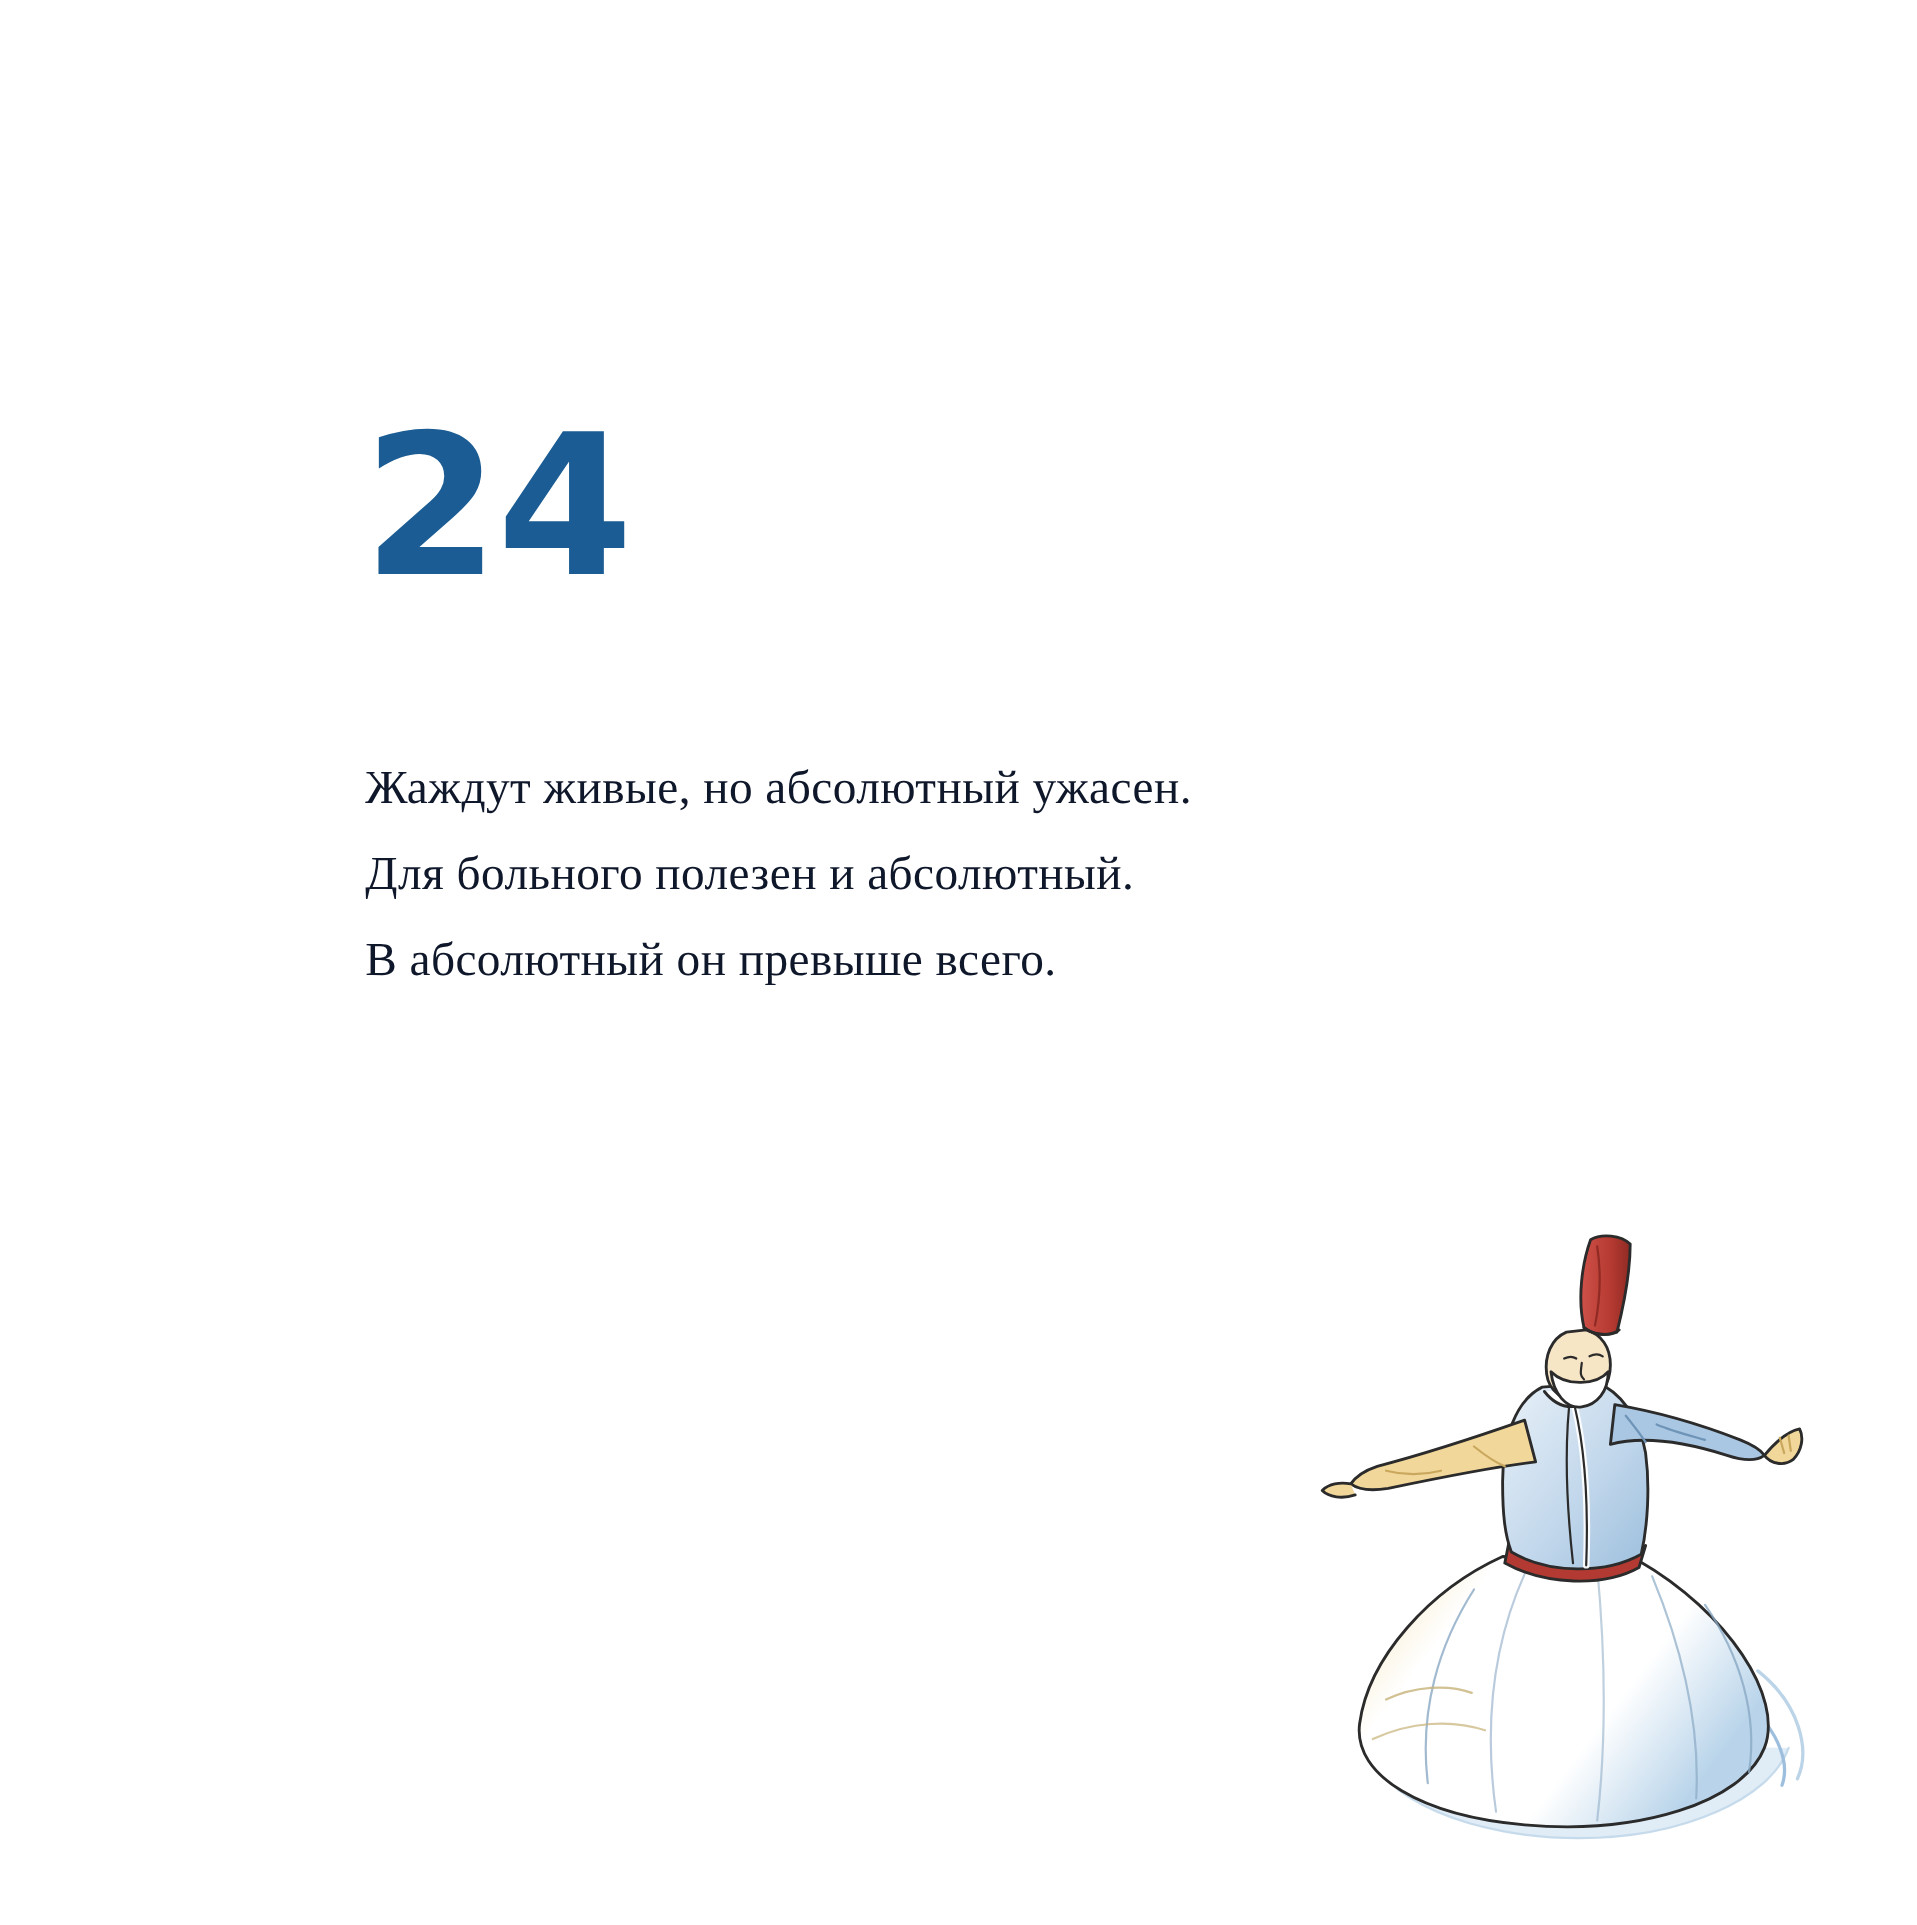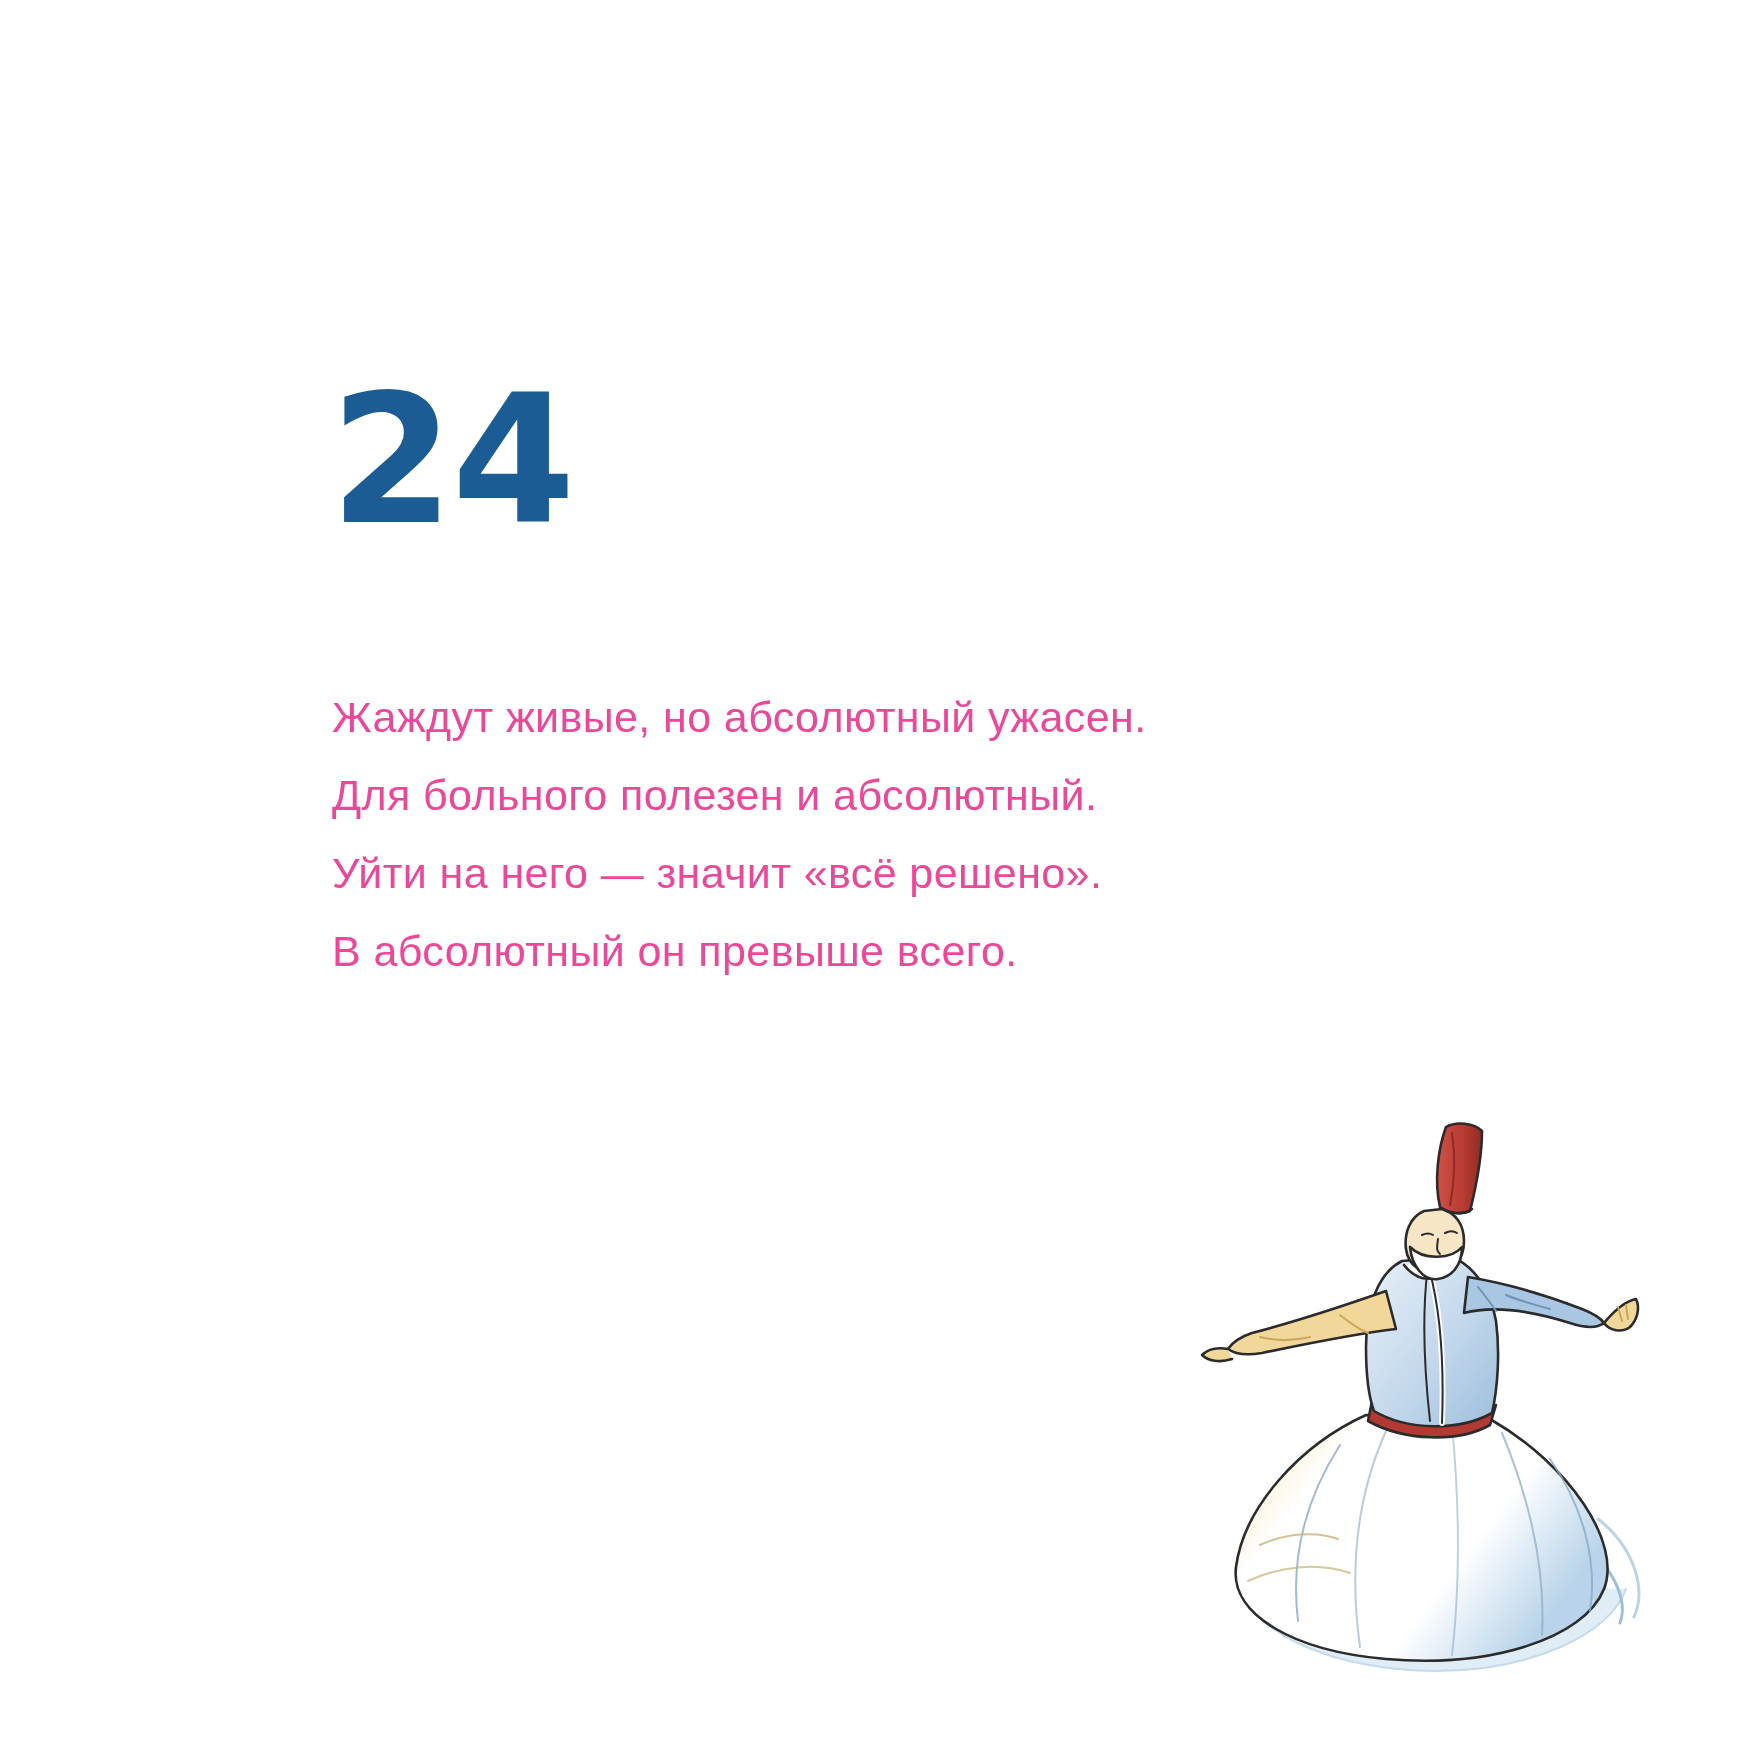--- a/index.html
+++ b/index.html
@@ -38,24 +38,24 @@
   }
 
   .poem {
     position: absolute;
     left: 332px;
     top: 678px;
     width: 1150px;
   }
 
   .poem-line {
-    font-family: Liberation Sans, sans-serif;
+    font-family: Liberation Serif, serif;
     font-size: 43px;
     line-height: 78px;
-    color: #ec4899;
+    color: #0f172a;
     letter-spacing: 0.4px;
     white-space: nowrap;
   }
 
   
   .illustration {
     position: absolute;
     left: 1190px;
     top: 1115px;
     width: 470px;
@@ -70,21 +70,20 @@
 </head>
 <body>
 
 <div class="page">
 
   <div class="page-number">24</div>
 
   <div class="poem">
     <div class="poem-line">Жаждут живые, но абсолютный ужасен.</div>
     <div class="poem-line">Для больного полезен и абсолютный.</div>
-    <div class="poem-line">Уйти на него — значит «всё решено».</div>
     <div class="poem-line">В абсолютный он превыше всего.</div>
   </div>
 
   <div class="illustration">
     <svg viewBox="0 0 470 570" xmlns="http://www.w3.org/2000/svg">
       <defs>
         <linearGradient id="skirtGrad" x1="0" y1="0" x2="1" y2="0.5">
           <stop offset="0%" stop-color="#f6e3b4"></stop>
           <stop offset="28%" stop-color="#ffffff"></stop>
           <stop offset="72%" stop-color="#ffffff"></stop>

